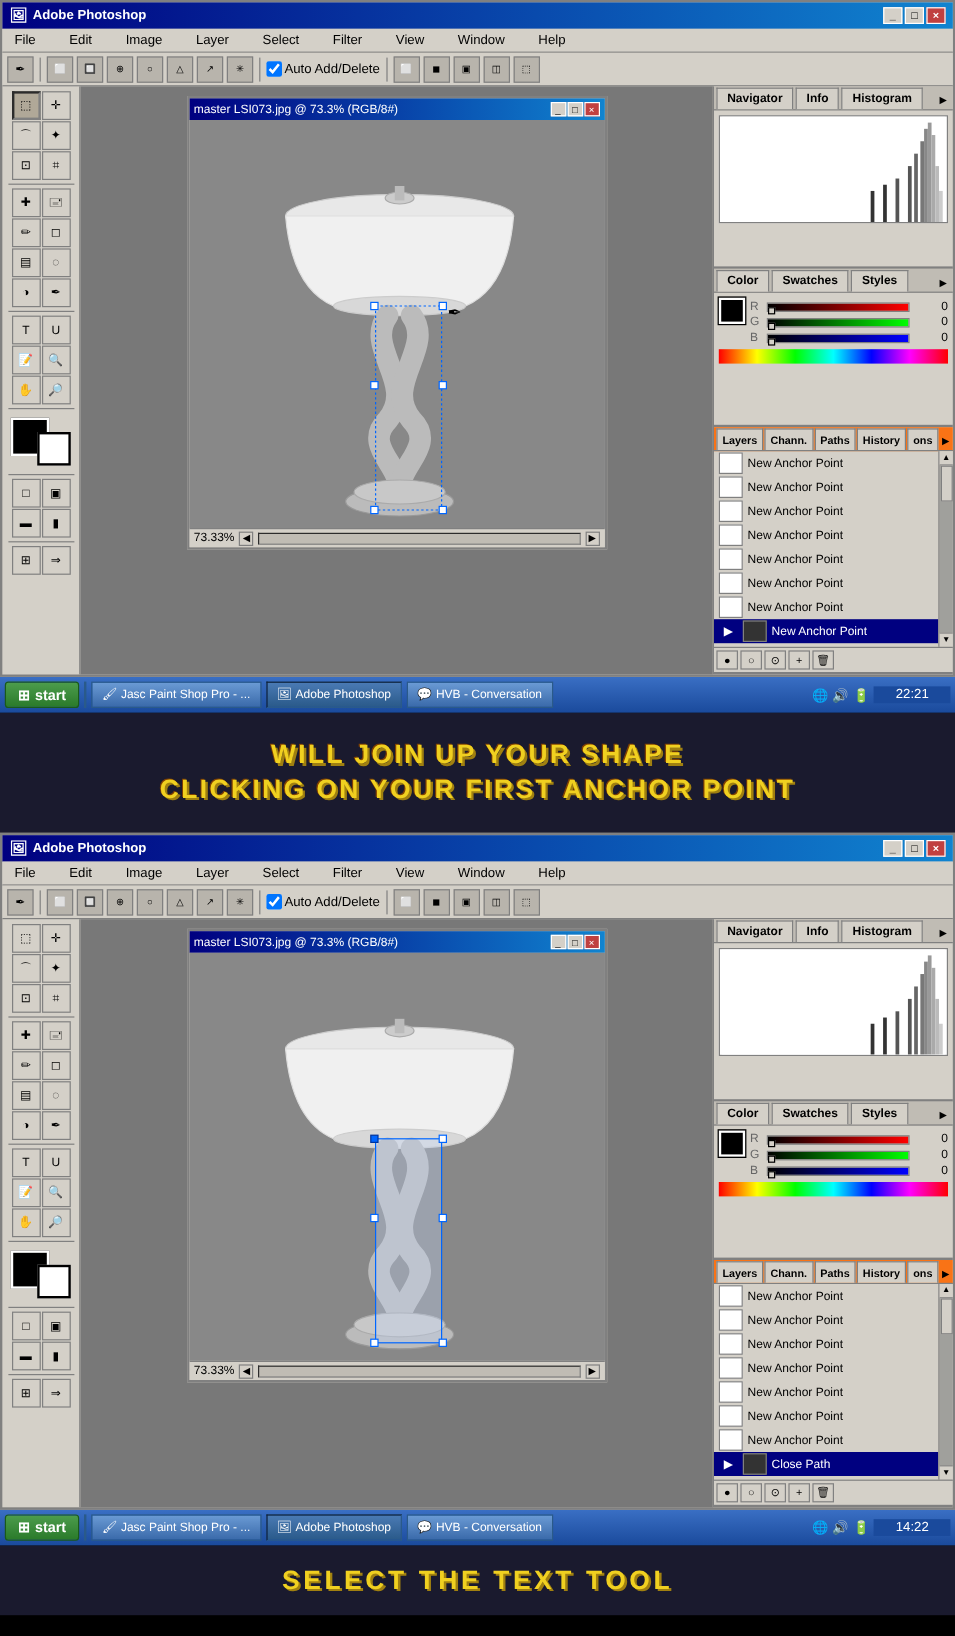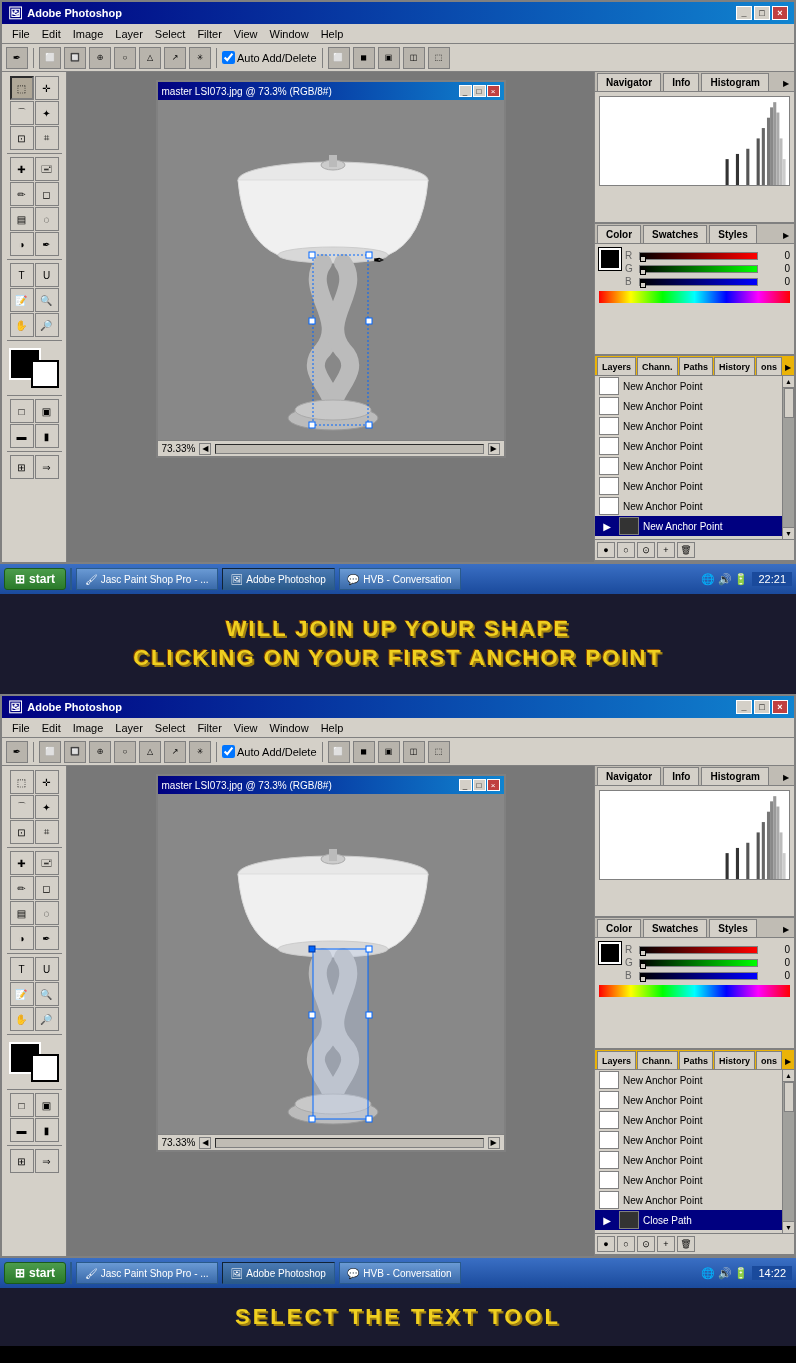--- a/index.html
+++ b/index.html
@@ -39,21 +39,21 @@
       font-size: 9px; cursor: pointer;
       color: black; font-weight: bold;
     }
     .btn-min { background: #d4d0c8; }
     .btn-max { background: #d4d0c8; }
     .btn-close { background: #c04040; color: white; }
 
     .ps-menubar {
       background: #d4d0c8;
       display: flex;
-      gap: 0;
+      gap: 16px;
       padding: 2px 4px;
       height: 20px;
       align-items: center;
       border-bottom: 1px solid #808080;
     }
     .ps-menu-item {
       padding: 1px 6px;
       font-size: 11px;
       cursor: pointer;
       color: #000;
@@ -296,21 +296,21 @@
       color: white;
     }
     .path-item-thumb {
       width: 20px; height: 18px;
       background: white;
       border: 1px solid #808080;
       flex-shrink: 0;
     }
     .paths-panel-tabs {
       display: flex;
-      background: #eab308;
+      background: #f97316;
       height: 20px;
       align-items: flex-end;
       padding: 0 2px;
       border-bottom: 1px solid #808080;
       gap: 2px;
       justify-content: space-between;
     }
     .paths-panel-bottom {
       display: flex;
       padding: 2px;
@@ -371,21 +371,21 @@
       display: flex;
       align-items: center;
       gap: 4px;
       color: white;
       font-size: 11px;
     }
     .taskbar-clock {
       background: #1a4a9c;
       color: white;
       font-size: 11px;
-      padding: 1px 6px;
+      padding: 1px 18px;
     }
 
     
     .tutorial-section {
       background: #1a1a2e;
       height: 100px;
       display: flex;
       flex-direction: column;
       align-items: center;
       justify-content: center;

